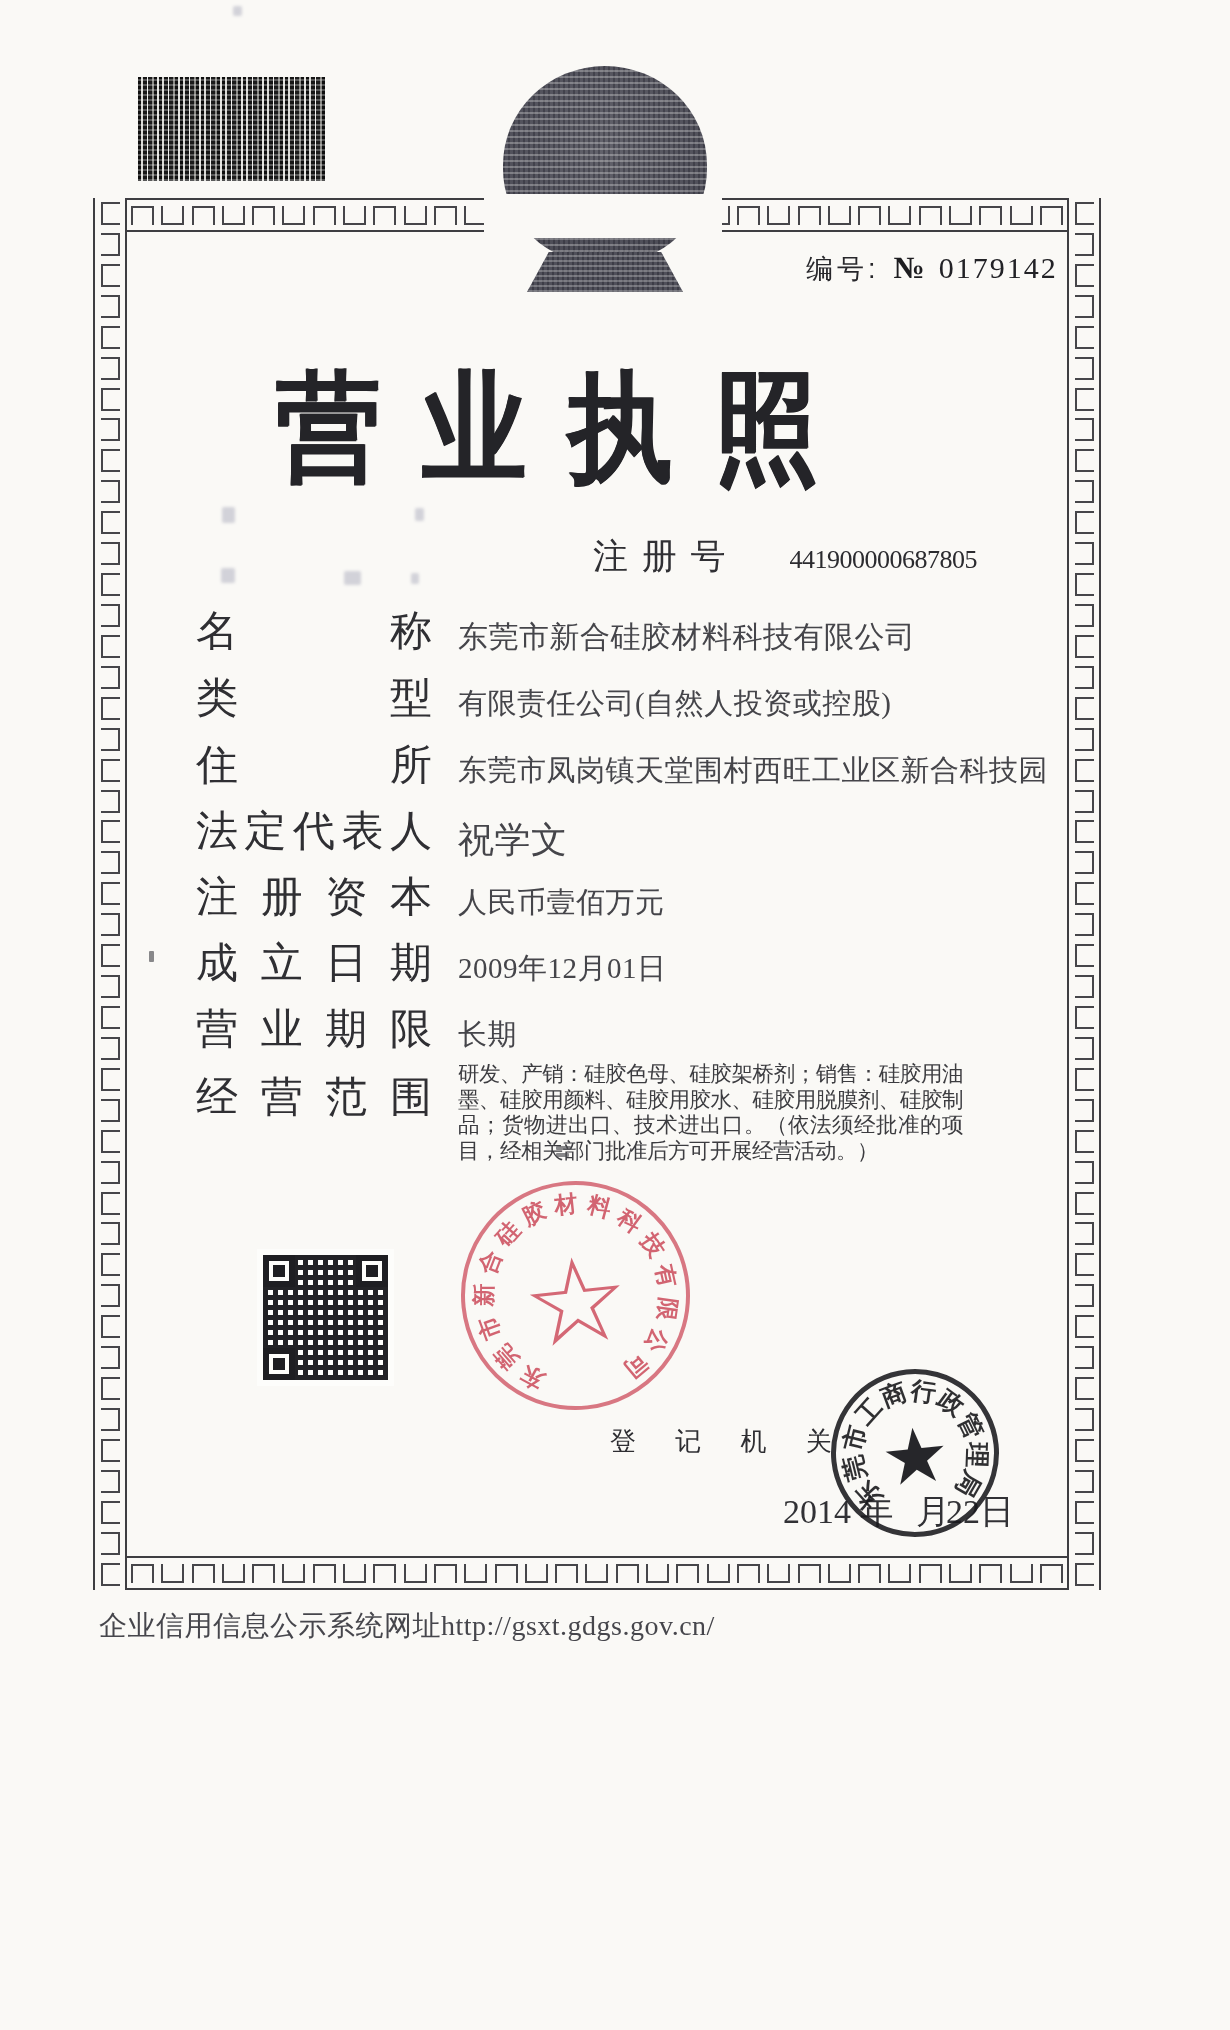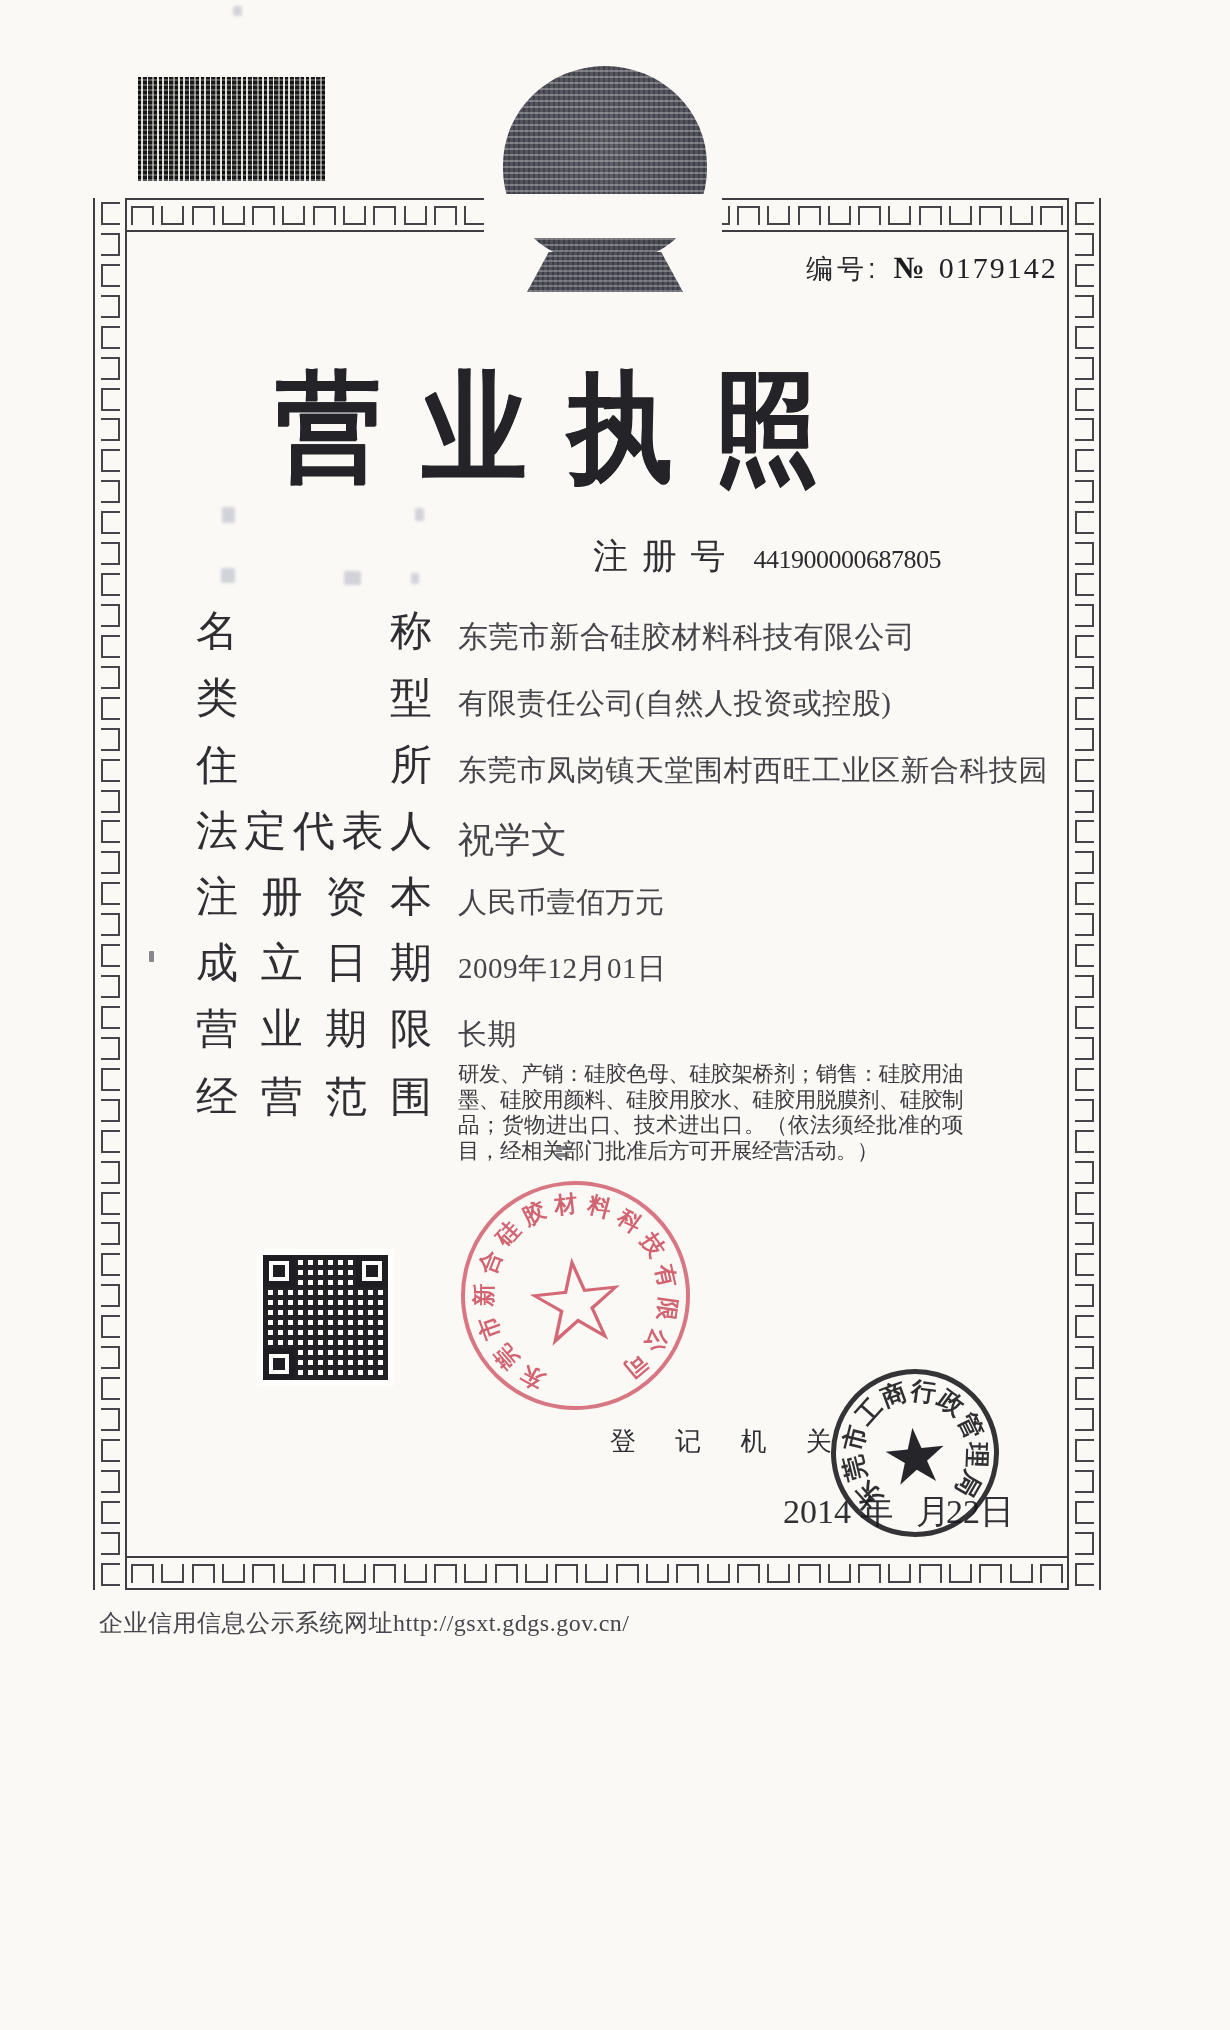--- a/index.html
+++ b/index.html
@@ -45,21 +45,21 @@
   .h .mu{width:23px;height:19px;}
   .h .mu-a{border-bottom:none;} .h .mu-b{border-top:none;}
   .v .mu{width:19px;height:23px;}
   .v .mu-a{border-right:none;} .v .mu-b{border-left:none;}
   .emblem-gap{position:absolute;left:484px;top:194px;width:238px;height:44px;background:#faf9f6;}
 
   
   .license-title{position:absolute;left:276px;top:349px;font-size:104px;font-weight:900;
     letter-spacing:42px;color:#242428;white-space:nowrap;transform:scaleY(1.14);transform-origin:left top;
     text-shadow:1px 0 0 #242428,0 1px 0 #242428;}
-  .regno-row{position:absolute;left:593px;top:533px;display:flex;align-items:baseline;white-space:nowrap;}
+  .regno-row{position:absolute;left:593px;top:533px;display:flex;align-items:baseline;white-space:nowrap;gap:36px;}
   .regno-label{font-size:35px;letter-spacing:2px;color:#303034;}
   .regno-number{font-family:"Liberation Serif",serif;font-size:26px;letter-spacing:-0.5px;color:#2b2b2f;margin-left:26px;}
 
   
   .field-row{position:absolute;left:0;width:1230px;}
   .field-label{position:absolute;left:196px;top:0;width:236px;display:flex;justify-content:space-between;
     font-size:42px;color:#2f2f33;line-height:1;}
   .field-value{position:absolute;left:458px;top:9px;font-family:"Liberation Serif",serif;
     font-size:29px;letter-spacing:0.5px;color:#45454a;white-space:nowrap;line-height:1.2;}
   .field-value.para{top:-14px;width:505px;white-space:normal;font-size:21.5px;line-height:25.6px;
@@ -87,21 +87,21 @@
     transform:rotate(-6deg);}
   .registry-seal .ring-char{font-size:25px;font-weight:700;color:rgba(24,24,28,.9);}
   .registry-seal .star{position:absolute;left:50%;top:52%;transform:translate(-50%,-50%);
     font-size:76px;color:rgba(20,20,24,.92);}
 
   
   .registrar-label{position:absolute;left:610px;top:1424px;font-size:26px;letter-spacing:16px;
     color:#2e2e32;white-space:nowrap;}
   .date-part{position:absolute;top:1489px;font-family:"Liberation Serif",serif;font-size:34px;color:#313135;white-space:nowrap;}
   .date-y{left:783px;} .date-m{left:916px;} .date-d{left:946px;}
-  .footer-text{position:absolute;top:1607px;font-family:"Liberation Serif",serif;font-size:24px;color:#46464c;white-space:nowrap;}
+  .footer-text{position:absolute;top:1607px;font-family:"Liberation Serif",serif;font-size:28px;color:#46464c;white-space:nowrap;}
   .footer-left{left:99px;letter-spacing:0.5px;}
   .footer-right{left:706px;font-size:21px;color:#3d3d44;letter-spacing:1px;}
 
   
   .smudge{position:absolute;background:#9395ab;opacity:.38;filter:blur(1.5px);border-radius:2px;}
   .mark{position:absolute;background:#4c4c50;opacity:.65;border-radius:1px;}
 </style>
 </head>
 <body>
 

